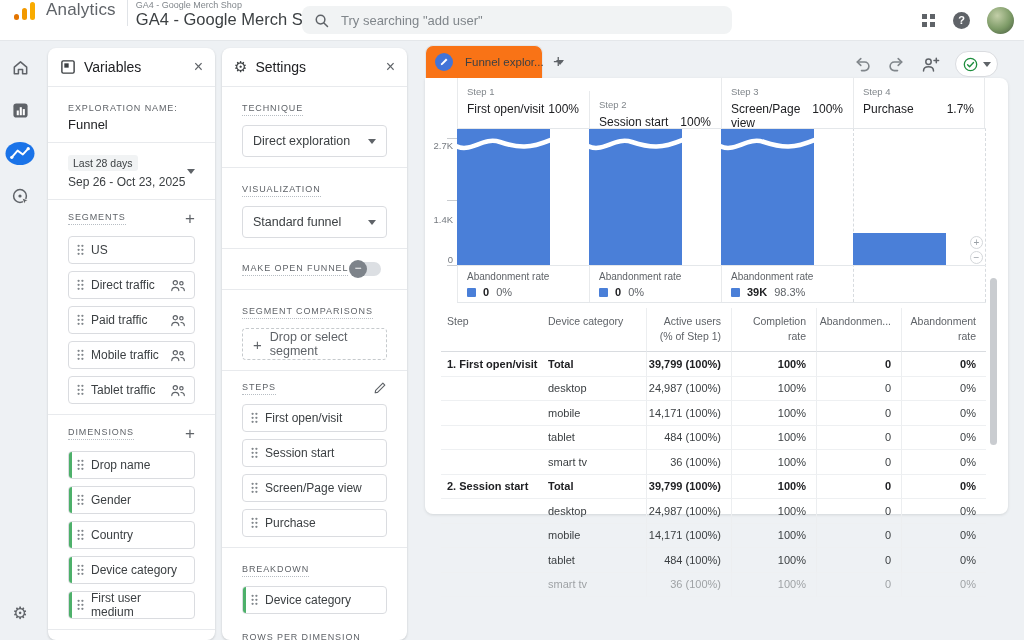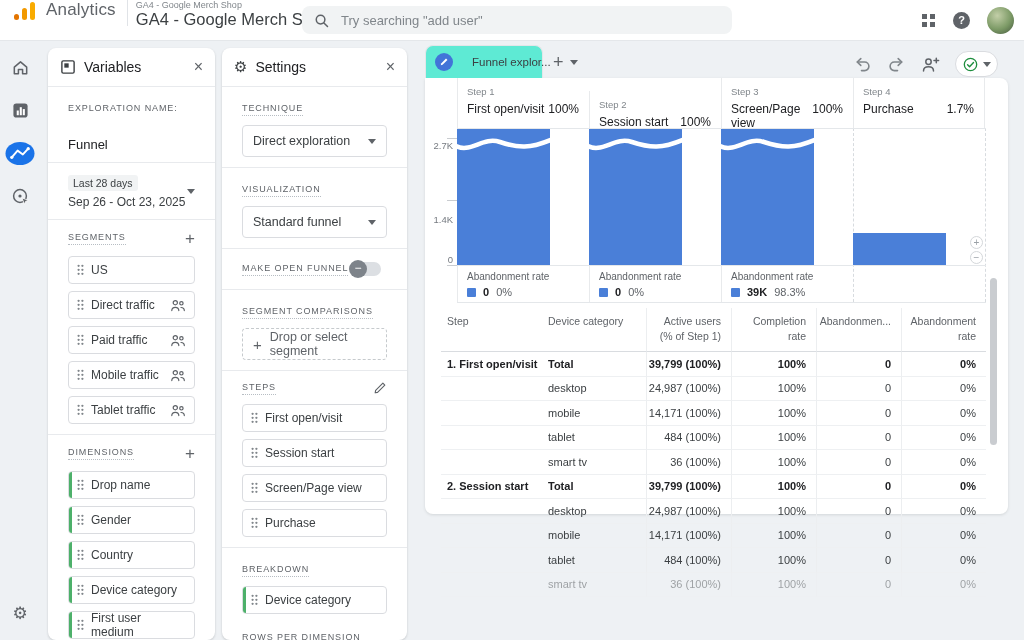--- a/index.html
+++ b/index.html
@@ -37,21 +37,21 @@
   .vars{left:48px;width:167px;height:592px}
   .sets{left:222px;width:185px;height:592px}
   .p-head{height:38px;display:flex;align-items:center;padding:0 12px;gap:8px;border-bottom:1px solid #e8eaed}
   .p-title{font-size:14px;color:#202124}
   .p-x{margin-left:auto;font-size:16px;color:#5f6368;line-height:1}
   .p-sec{padding:10px 20px;border-bottom:1px solid #e8eaed}
   .lbl{font-size:9px;letter-spacing:.9px;color:#5f6368;text-transform:uppercase;display:inline-block}
   .lbl.dot{border-bottom:1px dotted #b7bdc3;padding-bottom:2px}
   .sec-head{display:flex;align-items:center;justify-content:space-between;margin-bottom:9px}
   .plus{font-size:17px;color:#5f6368;font-weight:400;line-height:1}
-  .vname{font-size:13px;color:#202124;margin-top:22px}
+  .vname{font-size:13px;color:#202124;margin-top:2px}
   .daterow{display:flex;align-items:center;justify-content:space-between}
   .datechip{display:inline-block;background:#f1f3f4;border-radius:3px;padding:2px 5px;font-size:10.5px;color:#3c4043}
   .dates{font-size:12px;color:#3c4043;margin-top:4px}
   .caret{width:0;height:0;border-left:4px solid transparent;border-right:4px solid transparent;
          border-top:5px solid #5f6368;flex:none}
   .chip{height:26px;border:1px solid #dadce0;border-radius:4px;display:flex;align-items:center;gap:7px;
         padding:0 8px;margin-bottom:7px;font-size:12px;color:#3c4043;background:#fff;position:relative;overflow:hidden}
   .chip:last-child{margin-bottom:0}
   .chip.accent-green::before,.chip.accent-blue::before{content:"";position:absolute;left:0;top:0;bottom:0;width:3px}
   .chip.accent-green::before{background:#4db06a}
@@ -60,22 +60,22 @@
   .select{height:30px;border:1px solid #dadce0;border-radius:4px;display:flex;align-items:center;
           justify-content:space-between;padding:0 10px;font-size:12.5px;color:#3c4043;margin-top:9px}
   .dropzone{height:30px;border:1px dashed #c6cacd;border-radius:4px;display:flex;align-items:center;gap:8px;
             padding:0 10px;font-size:12.5px;color:#5f6368;margin-top:9px}
   .toggle-row{display:flex;align-items:center;justify-content:space-between;padding:3px 0}
   .toggle{width:30px;height:14px;border-radius:8px;background:#dcdfe3;position:relative;flex:none;margin-right:6px}
   .knob{position:absolute;left:-2px;top:-2px;width:18px;height:18px;border-radius:50%;background:#7d838a;
         color:#fff;font-size:12px;line-height:17px;text-align:center}
 
   
-  .tab{position:absolute;left:425px;top:45px;width:118px;height:33px;background:#5eead4;border:1px solid #e3e6e9;
-       border-bottom:none;border-radius:8px 8px 0 0;display:flex;align-items:center;gap:19px;padding:0 9px;
+  .tab{position:absolute;left:425px;top:45px;width:118px;height:33px;background:#f97316;border:1px solid #e3e6e9;
+       border-bottom:none;border-radius:8px 8px 0 0;display:flex;align-items:center;gap:12px;padding:0 9px;
        box-sizing:border-box;z-index:2}
   .tab-ic{width:18px;height:18px;border-radius:50%;background:#4274d8;display:flex;align-items:center;
           justify-content:center;flex:none}
   .tab-label{font-size:11.5px;color:#3c4043;white-space:nowrap}
   .newtab{position:absolute;left:553px;top:52px;font-size:18px;color:#5f6368}
   .toolbar{position:absolute;top:51px;right:26px;display:flex;align-items:center;gap:15px}
   .savepill{width:41px;height:24px;border:1px solid #dadce0;border-radius:13px;background:#fff;
             display:flex;align-items:center;justify-content:center;gap:5px}
 
   .canvas{position:absolute;left:425px;top:78px;width:583px;height:436px;background:#fff;

